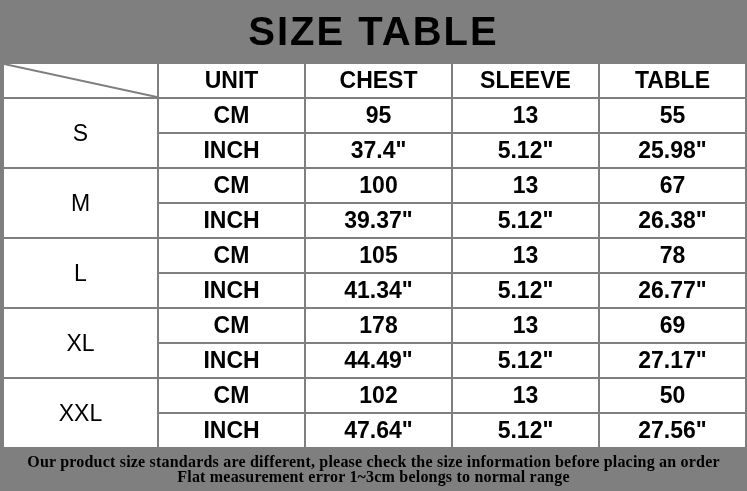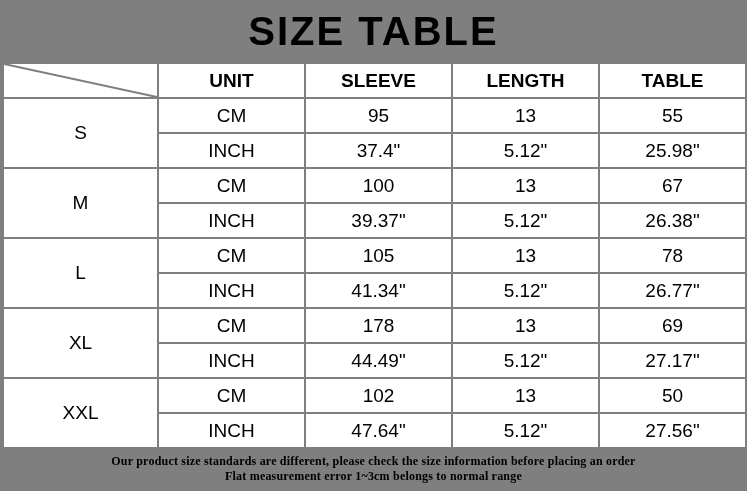--- a/index.html
+++ b/index.html
@@ -46,21 +46,21 @@
   table.size-table col.c-size   { width: 155px; }
   table.size-table col.c-unit   { width: 147px; }
   table.size-table col.c-chest  { width: 147px; }
   table.size-table col.c-sleeve { width: 147px; }
   table.size-table col.c-length { width: 147px; }
 
   table.size-table td {
     border: 2px solid #7f7f7f;
     text-align: center;
     vertical-align: middle;
-    font-size: 19px;
+    font-size: 23px;
     color: #000;
     height: 33px;
     padding: 0;
     background: #ffffff;
   }
   td.head {
     background: #d9d9d9;
     font-weight: bold;
     font-size: 21px;
     height: 32px;
@@ -74,37 +74,37 @@
     background: #ffffff;
     padding: 0;
     position: relative;
   }
   .corner-slash {
     display: block;
     width: 100%;
     height: 100%;
   }
   td.unit-cell {
-    font-weight: normal;
+    font-weight: bold;
     margin-left: 16px;
   }
   td.val {
-    font-weight: normal;
+    font-weight: bold;
   }
   
   .notes {
     background: #7f7f7f;
     text-align: center;
     padding-top: 5px;
   }
   .notes p {
     margin: 0;
     font-family: "Liberation Serif", serif;
     font-weight: bold;
-    font-size: 12px;
+    font-size: 16px;
     line-height: 15px;
     color: #000;
     letter-spacing: 0.2px;
   }
 </style>
 </head>
 <body>
 
 <div class="page">
 
@@ -122,22 +122,22 @@
     </colgroup>
     <tbody>
 
       <tr>
         <td class="corner">
           <svg class="corner-slash" viewBox="0 0 155 32" preserveAspectRatio="none">
             <line x1="0" y1="0" x2="155" y2="32" stroke="#7f7f7f" stroke-width="2"></line>
           </svg>
         </td>
         <td class="head">UNIT</td>
+        <td class="head">CHEST</td>
         <td class="head">SLEEVE</td>
-        <td class="head">LENGTH</td>
         <td class="head">TABLE</td>
       </tr>
 
       <tr>
         <td class="size-cell" rowspan="2">S</td>
         <td class="unit-cell">CM</td>
         <td class="val">95</td>
         <td class="val">13</td>
         <td class="val">55</td>
       </tr>

